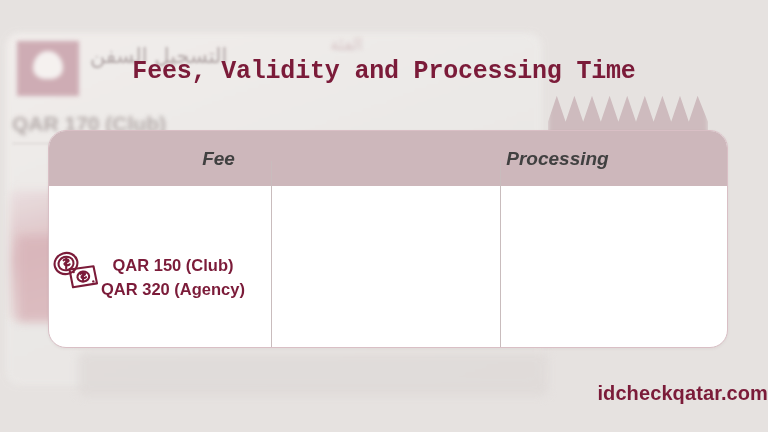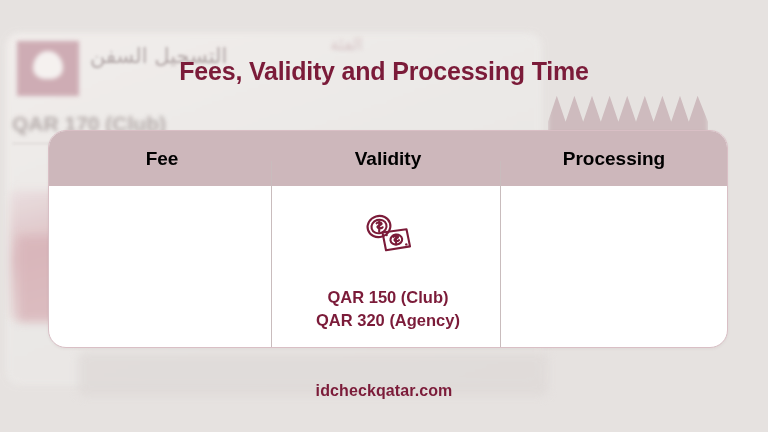--- a/index.html
+++ b/index.html
@@ -180,20 +180,21 @@
   #page-title {
     position: absolute;
     left: 0;
     right: 0;
     top: 57px;
     text-align: center;
     font-size: 25px;
     font-weight: 700;
     color: #7b1b39;
     letter-spacing: -0.2px;
+    font-family: Liberation Mono, monospace;
   }
 
   #info-card {
     position: absolute;
     left: 48px;
     top: 130px;
     width: 680px;
     height: 218px;
     background: #ffffff;
     border-radius: 18px;
@@ -208,37 +209,37 @@
     background: #cdb7bb;
   }
 
   .head-cell {
     flex: 1;
     display: flex;
     align-items: center;
     justify-content: center;
     font-size: 19px;
     font-weight: 700;
-    color: #000000;
+    color: #404040;
+    font-style: italic;
   }
 
   #card-body {
     display: flex;
     height: 163px;
     position: relative;
   }
 
   .body-cell {
     flex: 1;
     display: flex;
-    flex-direction: column;
+    flex-direction: row;
     align-items: center;
     justify-content: flex-start;
-    padding-top: 22px;
-    gap: 12px;
+    padding-top: 6px;
   }
 
   .cell-icon {
     height: 52px;
     display: flex;
     align-items: center;
     justify-content: center;
   }
 
   .cell-text {
@@ -258,22 +259,22 @@
     background: #c9bcbd;
   }
   #divider-1 { left: 222px; }
   #divider-2 { left: 451px; }
 
   #footer-url {
     position: absolute;
     left: 0;
     right: 0;
     top: 382px;
-    text-align: center;
-    font-size: 16px;
+    text-align: right;
+    font-size: 20px;
     font-weight: 700;
     color: #7b1b39;
     letter-spacing: .1px;
   }
 </style>
 </head>
 <body>
 
 <div id="bg-layer">
   <div id="bg-card"></div>
@@ -289,21 +290,20 @@
 </div>
 
 <div id="content">
 
   <h1 id="page-title">Fees, Validity and Processing Time</h1>
 
   <div id="info-card">
 
     <div id="card-header">
       <div class="head-cell">Fee</div>
-      <div class="head-cell">Validity</div>
       <div class="head-cell">Processing</div>
     </div>
 
     <div id="card-body">
 
       <div class="body-cell">
         <div class="cell-icon">
           <svg width="52" height="42" viewBox="0 0 52 42" fill="none" stroke="#7b1b39" stroke-width="2.1" stroke-linejoin="round" stroke-linecap="round">
             <ellipse cx="17" cy="13.5" rx="11.5" ry="10.5" transform="rotate(-17 17 13.5)"></ellipse>
             <ellipse cx="17" cy="13.5" rx="7.6" ry="6.7" transform="rotate(-17 17 13.5)"></ellipse>

